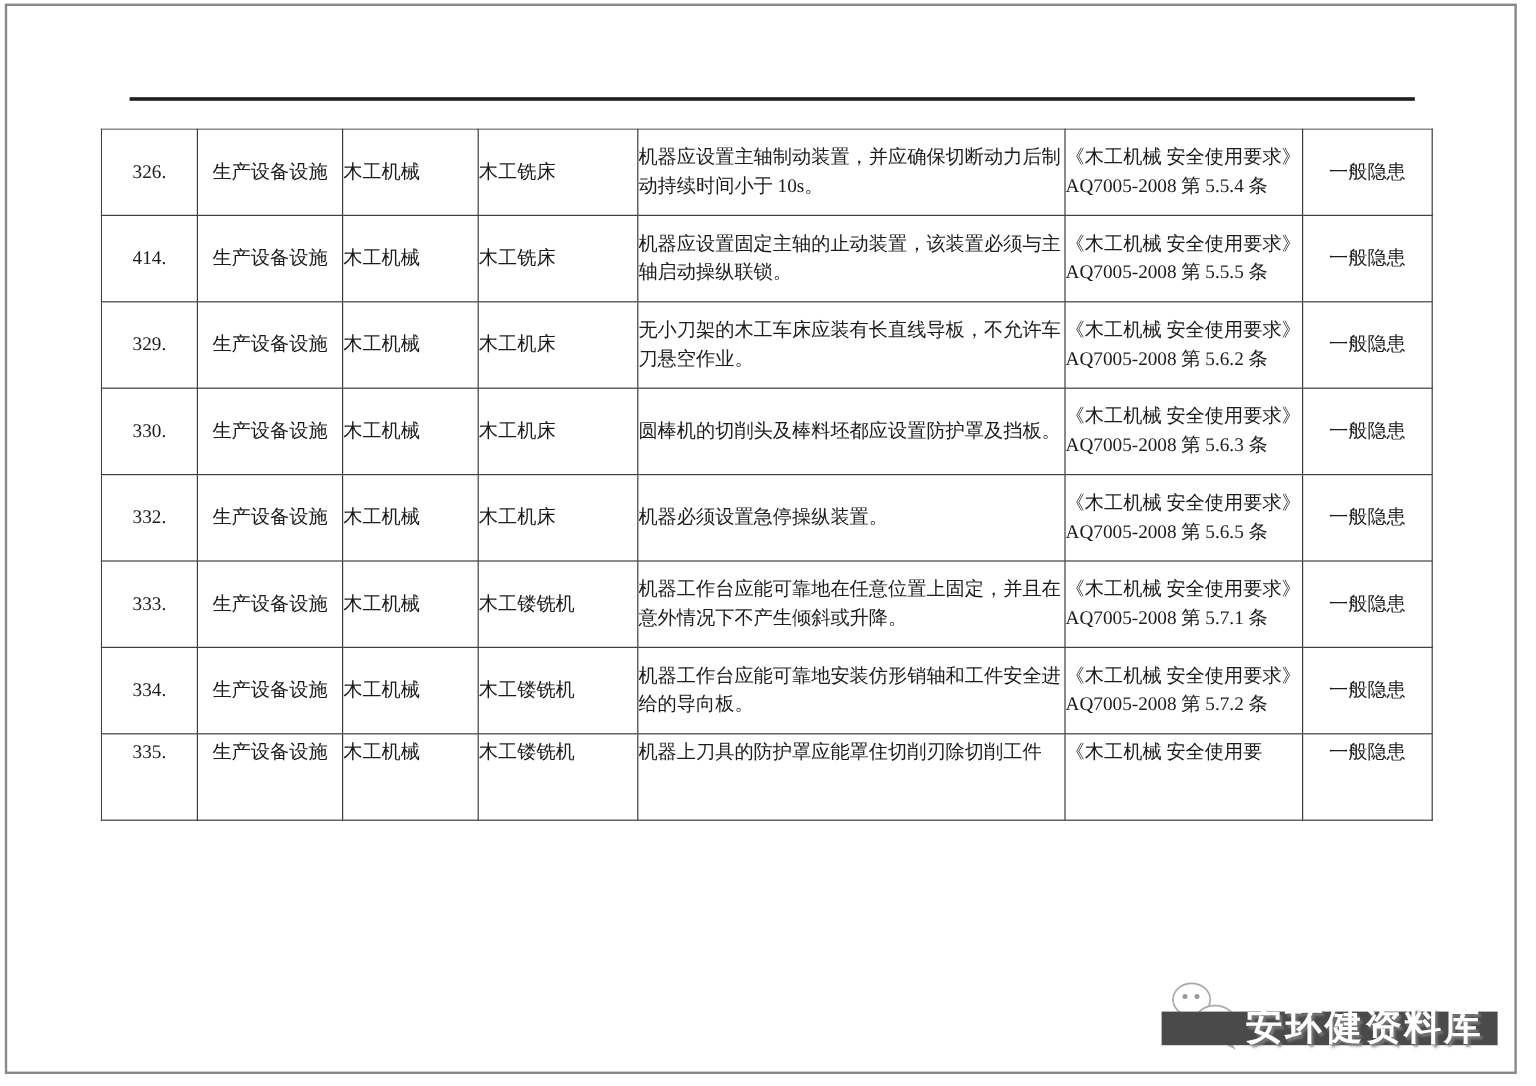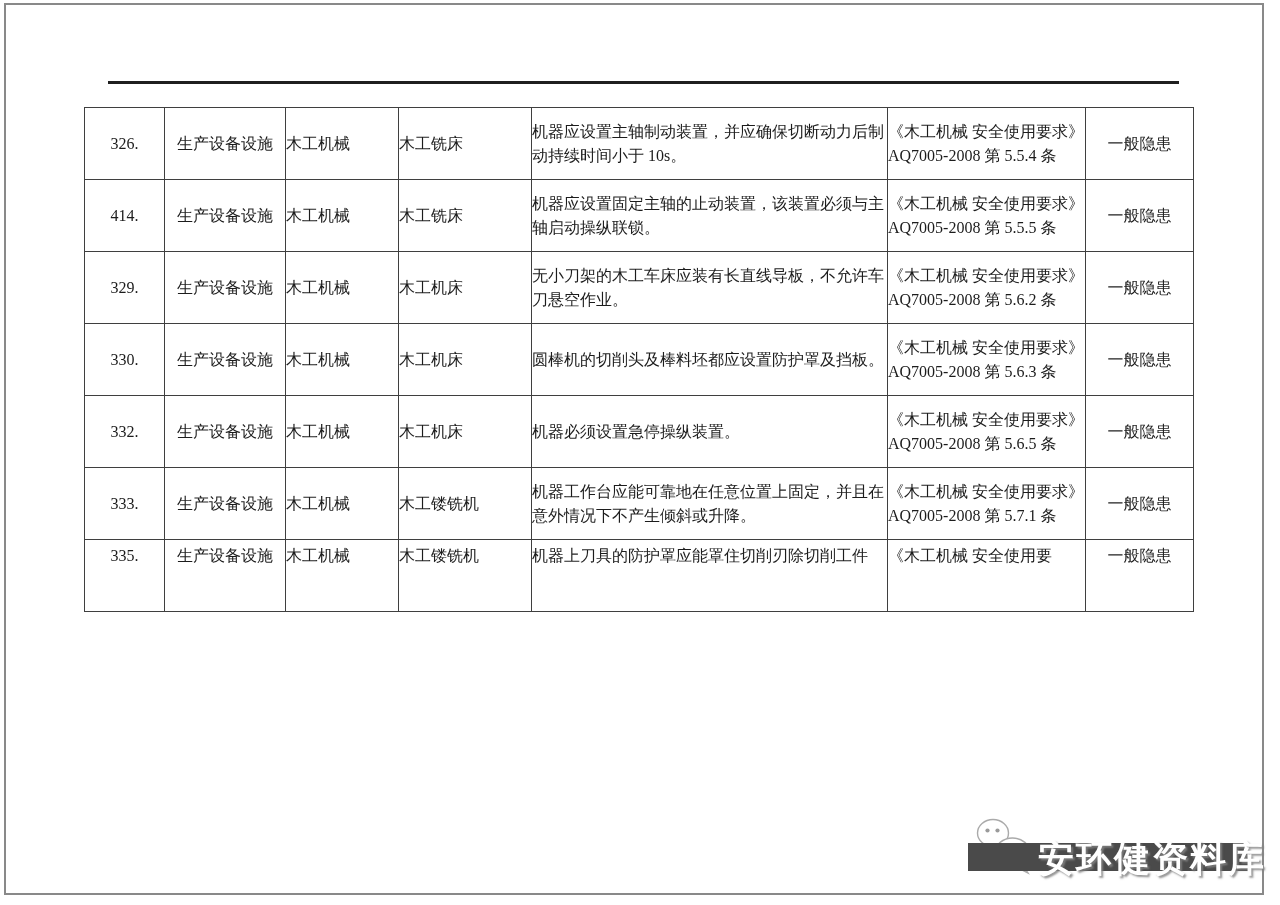--- a/index.html
+++ b/index.html
@@ -39,21 +39,21 @@
   td.col-level { text-align:center; }
   tr.clipped td { vertical-align:top; padding-top:4px; }
 
   .wm-bar {
     position:absolute; left:968px; top:843px; width:280px; height:28px;
     background:#4a4a4a;
   }
   .wm-text {
     position:absolute; left:1038px; top:835px;
     font-family:"Liberation Sans","DejaVu Sans",sans-serif;
-    font-weight:bold; font-size:36px; letter-spacing:2px;
+    font-weight:bold; font-size:31px; letter-spacing:2px;
     color:#ffffff; text-shadow:2px 2px 2px rgba(130,130,130,0.85);
     white-space:nowrap;
   }
   .wm-icon {
     position:absolute; left:974px; top:816px; width:62px; height:60px;
   }
 </style>
 </head>
 <body>
 
@@ -119,20 +119,29 @@
         </tr>
         <tr>
           <td class="col-no">333.</td>
           <td class="col-cat">生产设备设施</td>
           <td class="col-machine">木工机械</td>
           <td class="col-equip">木工镂铣机</td>
           <td class="col-desc">机器工作台应能可靠地在任意位置上固定，并且在意外情况下不产生倾斜或升降。</td>
           <td class="col-ref">《木工机械 安全使用要求》AQ7005-2008 第 5.7.1 条</td>
           <td class="col-level">一般隐患</td>
         </tr>
+        <tr>
+          <td class="col-no">334.</td>
+          <td class="col-cat">生产设备设施</td>
+          <td class="col-machine">木工机械</td>
+          <td class="col-equip">木工镂铣机</td>
+          <td class="col-desc">机器工作台应能可靠地安装仿形销轴和工件安全进给的导向板。</td>
+          <td class="col-ref">《木工机械 安全使用要求》AQ7005-2008 第 5.7.2 条</td>
+          <td class="col-level">一般隐患</td>
+        </tr>
         <tr class="clipped">
           <td class="col-no">335.</td>
           <td class="col-cat">生产设备设施</td>
           <td class="col-machine">木工机械</td>
           <td class="col-equip">木工镂铣机</td>
           <td class="col-desc">机器上刀具的防护罩应能罩住切削刃除切削工件</td>
           <td class="col-ref">《木工机械 安全使用要</td>
           <td class="col-level">一般隐患</td>
         </tr>
       </tbody>

